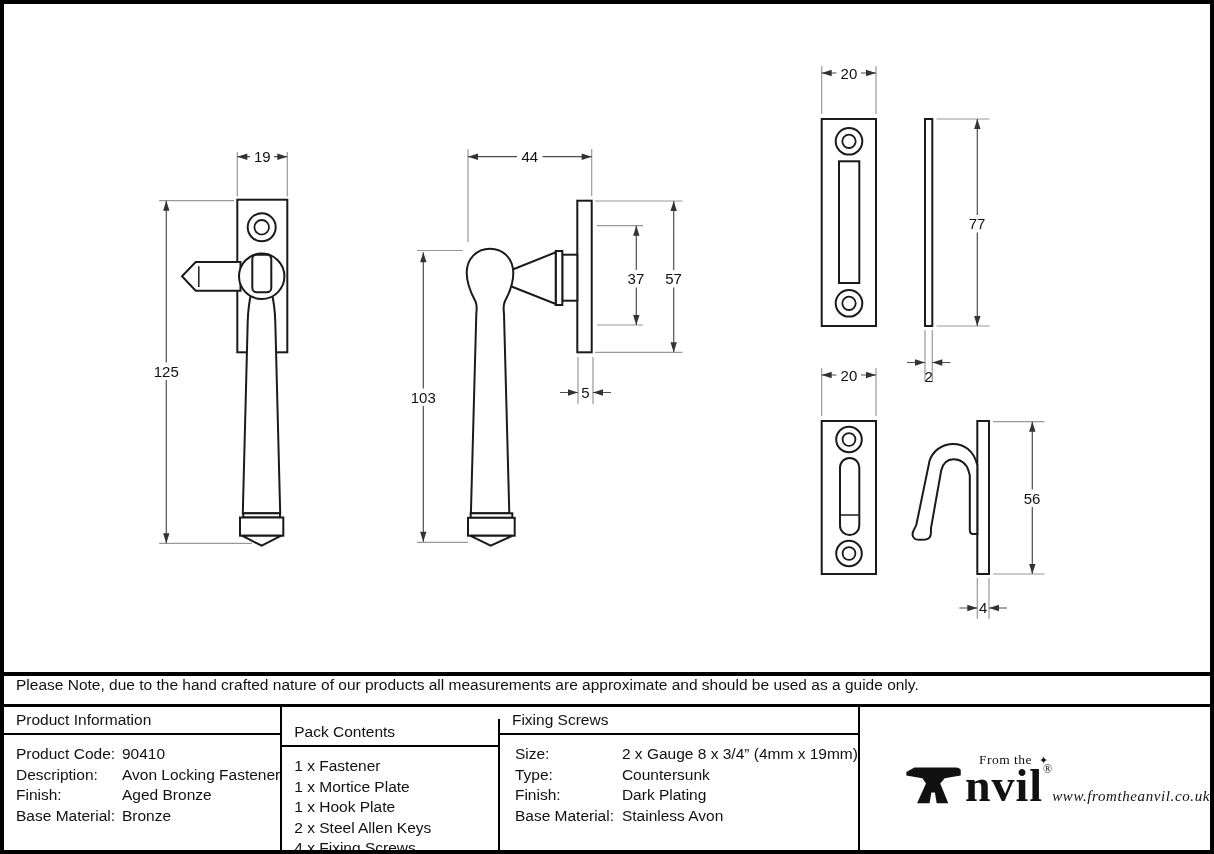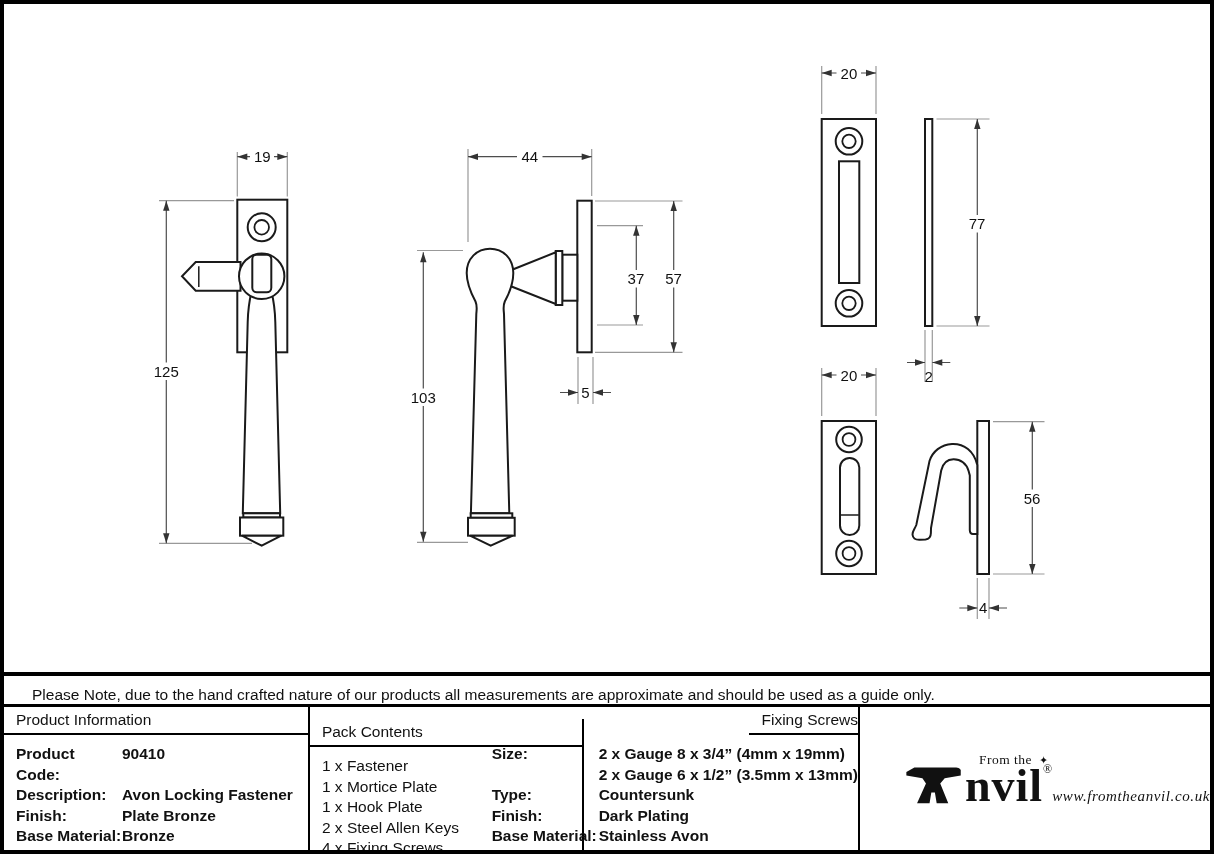--- a/index.html
+++ b/index.html
@@ -1,33 +1,33 @@
 <!DOCTYPE html>
 <html><head>
 <meta charset="utf-8">
 <style>
   html,body{margin:0;padding:0;background:#e8e8e8;}
   .page{position:relative;width:1214px;height:854px;background:#fff;border:4px solid #000;box-sizing:border-box;margin:0 auto;overflow:hidden;
         font-family:"Liberation Sans",sans-serif;color:#111;}
   .drawing-area{position:absolute;left:0;top:0;width:1206px;height:668px;}
   .drawing-area svg{display:block;}
   .note-bar{position:absolute;left:0;top:668px;width:1206px;height:35px;box-sizing:border-box;
-            border-bottom:3px solid #000;display:flex;align-items:flex-end;padding-left:28px;font-size:15.5px;}
+            border-bottom:3px solid #000;display:flex;align-items:flex-start;padding-left:12px;font-size:15.5px;}
   .info-table{position:absolute;left:0;top:703px;width:1206px;height:143px;display:flex;box-sizing:border-box;}
   .col{box-sizing:border-box;border-right:2px solid #000;display:flex;flex-direction:column;}
   .col:last-child{border-right:none;}
   .col-product{width:355px;}
   .col-pack{width:318px;margin-top:12px;}
-  .col-screws{width:276px;align-items:flex-end;}
+  .col-screws{width:375px;}
   .col-logo{flex:1;justify-content:center;align-items:center;}
   .col-header{height:28px;box-sizing:border-box;border-bottom:2px solid #000;display:flex;align-items:center;
               padding-left:12px;font-size:15.5px;flex:none;}
   .col-body{padding:9px 0 0 12px;font-size:15.5px;line-height:20.6px;}
   .col-screws .col-body{padding-left:15px;}
-  .kv{display:flex;font-weight:bold;}
+  .kv{display:flex;}
   .col-product .k{width:106px;flex:none;}
   .col-screws .k{width:107px;flex:none;}
   .v{white-space:nowrap;}
   
   .logo{display:flex;align-items:flex-end;margin-left:45px;}
   .logo-main{display:flex;align-items:flex-end;}
   .anvil-svg{width:58px;height:41px;flex:none;margin-right:2px;}
   .logo-text{display:flex;flex-direction:column;align-items:flex-start;}
   .logo-tagline{font-family:"Liberation Serif",serif;font-size:13.5px;margin-left:14px;margin-bottom:-3px;letter-spacing:.5px;display:flex;align-items:center;}
   .logo-tagline .star{font-size:11px;margin-left:7px;}
@@ -177,21 +177,21 @@
         <div class="kv">
             <span class="k">Product Code:</span>
             <span class="v">90410</span>
           </div>
         <div class="kv">
             <span class="k">Description:</span>
             <span class="v">Avon Locking Fastener</span>
           </div>
         <div class="kv">
             <span class="k">Finish:</span>
-            <span class="v">Plate Bronze</span>
+            <span class="v">Aged Bronze</span>
           </div>
         <div class="kv">
             <span class="k">Base Material:</span>
             <span class="v">Bronze</span>
           </div>
       </div>
     </section>
 
     <section class="col col-pack">
       <div class="col-header">Pack Contents</div>
@@ -206,21 +206,20 @@
 
     <section class="col col-screws">
       <div class="col-header">Fixing Screws</div>
       <div class="col-body">
         <div class="kv">
             <span class="k">Size:</span>
             <span class="v">2 x Gauge 8 x 3/4” (4mm x 19mm)</span>
           </div>
         <div class="kv">
             <span class="k"></span>
-            <span class="v">2 x Gauge 6 x 1/2” (3.5mm x 13mm)</span>
           </div>
         <div class="kv">
             <span class="k">Type:</span>
             <span class="v">Countersunk</span>
           </div>
         <div class="kv">
             <span class="k">Finish:</span>
             <span class="v">Dark Plating</span>
           </div>
         <div class="kv">

